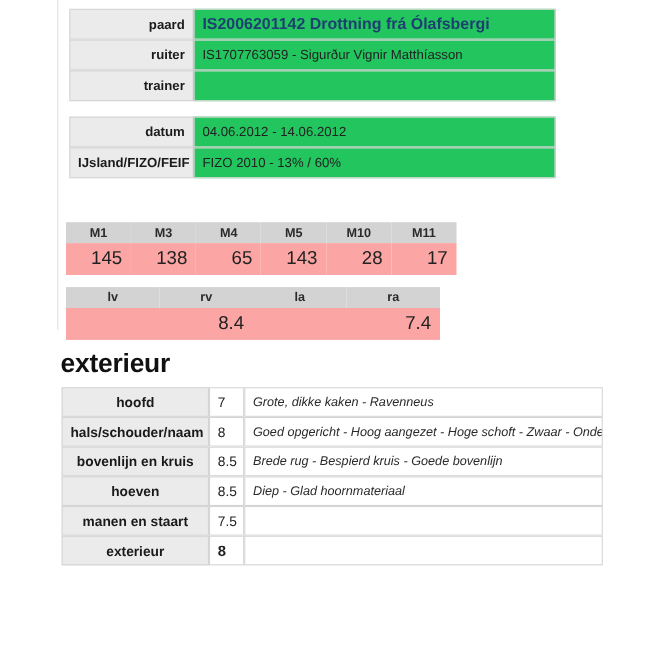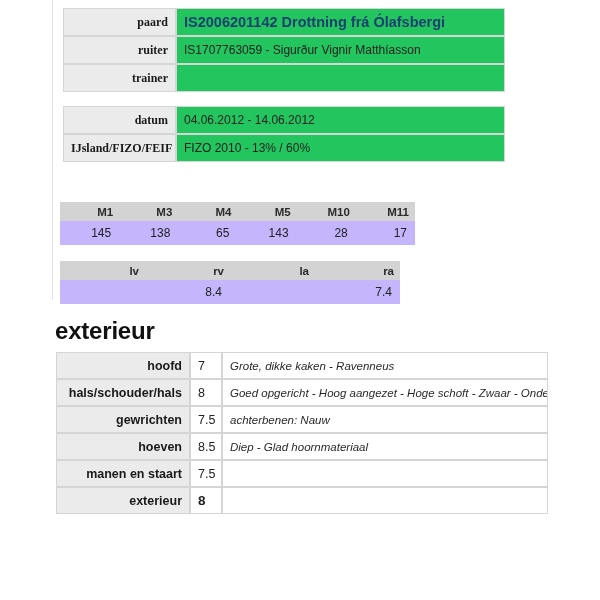--- a/index.html
+++ b/index.html
@@ -44,21 +44,20 @@
     vertical-align: middle;
     background: #22c55e;
     height: 18px;
   }
   .info-table td.lbl {
     background: #ebebeb;
     text-align: right;
     font-weight: bold;
     color: #1a1a1a;
     border-right: 1px solid #d5d5d5;
-    font-family: Liberation Serif, serif;
   }
   .info-table td.val {
     text-align: left;
   }
   .val-strong {
     color: #1d4070;
     font-weight: bold;
     font-size: 14.5px;
   }
 
@@ -74,33 +73,33 @@
   .meas-table {
     position: absolute;
     border-collapse: collapse;
     table-layout: fixed;
     font-size: 11.5px;
   }
   .meas-table th {
     background: #d3d3d3;
     color: #2b2b2b;
     font-weight: bold;
-    text-align: right;
+    text-align: center;
     padding: 3px 6px;
     font-size: 11.5px;
     border: none;
     height: 13px;
   }
   .meas-table td {
-    background: #c4b5fd;
+    background: #fca5a5;
     color: #222222;
     text-align: right;
     padding: 4px 8px 5px 6px;
     border: none;
-    font-size: 12px;
+    font-size: 17px;
     height: 15px;
   }
 
   #table-m { left: 60px; top: 202px; width: 355px; }
   #table-m col { width: 59px; }
 
   #table-legs { left: 60px; top: 261px; width: 340px; }
   #table-legs col { width: 85px; }
 
   
@@ -133,21 +132,21 @@
     padding: 4px 7px;
     font-size: 12px;
     vertical-align: middle;
     background: #ffffff;
     height: 17px;
     overflow: hidden;
     white-space: nowrap;
   }
   #table-ext td.ext-lbl {
     background: #ebebeb;
-    text-align: right;
+    text-align: center;
     font-weight: bold;
     color: #1a1a1a;
     font-size: 12.5px;
   }
   #table-ext td.ext-score {
     text-align: left;
     color: #222222;
     font-size: 12.5px;
   }
   #table-ext td.ext-desc {
@@ -278,28 +277,28 @@
         <col class="c2">
         <col class="c3">
       </colgroup>
     <tbody>
       <tr>
         <td class="ext-lbl">hoofd</td>
         <td class="ext-score">7</td>
         <td class="ext-desc">Grote, dikke kaken - Ravenneus</td>
       </tr>
       <tr>
-        <td class="ext-lbl">hals/schouder/hals</td>
+        <td class="ext-lbl">hals/schouder/naam</td>
         <td class="ext-score">8</td>
         <td class="ext-desc">Goed opgericht - Hoog aangezet - Hoge schoft - Zwaar - Onderhals</td>
       </tr>
       <tr>
-        <td class="ext-lbl">gewrichten</td>
-        <td class="ext-score">7.5</td>
-        <td class="ext-desc">achterbenen: Nauw</td>
+        <td class="ext-lbl">bovenlijn en kruis</td>
+        <td class="ext-score">8.5</td>
+        <td class="ext-desc">Brede rug - Bespierd kruis - Goede bovenlijn</td>
       </tr>
       <tr>
         <td class="ext-lbl">hoeven</td>
         <td class="ext-score">8.5</td>
         <td class="ext-desc">Diep - Glad hoornmateriaal</td>
       </tr>
       <tr>
         <td class="ext-lbl">manen en staart</td>
         <td class="ext-score">7.5</td>
         <td class="ext-desc"></td>

